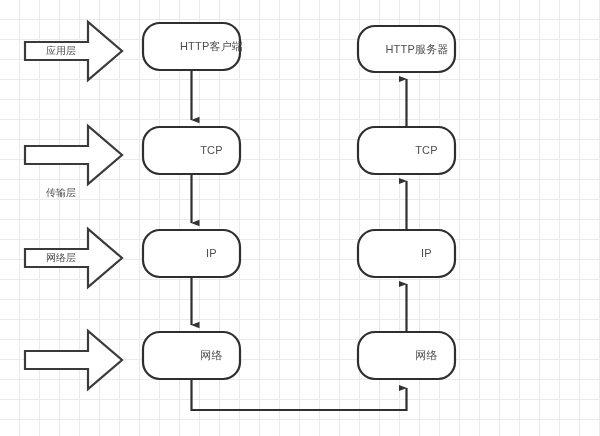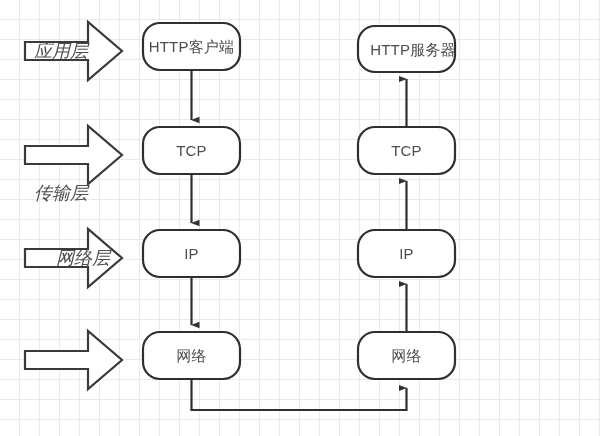--- a/index.html
+++ b/index.html
@@ -26,37 +26,37 @@
     top: 0;
     width: 600px;
     height: 436px;
   }
   .node-label {
     position: absolute;
     display: flex;
     align-items: center;
     justify-content: center;
     color: #4d4d4d;
-    font-size: 15px;
+    font-size: 11px;
     line-height: 1;
     letter-spacing: 0.2px;
     white-space: nowrap;
     pointer-events: none;
+    padding-left: 20px;
   }
   .layer-label {
     position: absolute;
     display: flex;
     align-items: center;
     justify-content: center;
     color: #4d4d4d;
-    font-size: 18px;
+    font-size: 10px;
     line-height: 1;
     white-space: nowrap;
     pointer-events: none;
-    font-style: italic;
   }
 </style>
 </head>
 <body>
 
 <div id="canvas">
 
   <svg id="svg-layer" viewBox="0 0 600 436" xmlns="http://www.w3.org/2000/svg">
     <defs>
       <marker id="arrowhead-down" markerWidth="9" markerHeight="9" refX="4.5" refY="8" orient="auto" markerUnits="userSpaceOnUse">
@@ -96,25 +96,25 @@
 
     <path d="M 191.5 379 L 191.5 410 L 406.5 410 L 406.5 388" fill="none" stroke="#2f2f2f" stroke-width="2.2" stroke-linejoin="miter" marker-end="url(#arrowhead-up)"></path>
 
     <line x1="406.5" y1="332" x2="406.5" y2="284" stroke="#2f2f2f" stroke-width="2.2" marker-end="url(#arrowhead-up)"></line>
     <line x1="406.5" y1="230" x2="406.5" y2="181" stroke="#2f2f2f" stroke-width="2.2" marker-end="url(#arrowhead-up)"></line>
     <line x1="406.5" y1="127" x2="406.5" y2="79" stroke="#2f2f2f" stroke-width="2.2" marker-end="url(#arrowhead-up)"></line>
   </svg>
 
   <div class="layer-label" style="left:25px; top:42px; width:72px; height:18px;">应用层</div>
   <div class="layer-label" style="left:25px; top:146px; width:72px; height:18px;margin-top:38px;">传输层</div>
-  <div class="layer-label" style="left:25px; top:249px; width:72px; height:18px;padding-left:22px;">网络层</div>
+  <div class="layer-label" style="left:25px; top:249px; width:72px; height:18px;">网络层</div>
 
   <div class="node-label" style="left:143px; top:23px; width:97px; height:47px;">HTTP客户端</div>
   <div class="node-label" style="left:143px; top:127px; width:97px; height:47px;">TCP</div>
   <div class="node-label" style="left:143px; top:230px; width:97px; height:47px;">IP</div>
   <div class="node-label" style="left:143px; top:332px; width:97px; height:47px;">网络</div>
 
-  <div class="node-label" style="left:374px; top:26px; width:78px; height:46px;">HTTP服务器</div>
+  <div class="node-label" style="left:358px; top:26px; width:78px; height:46px;">HTTP服务器</div>
   <div class="node-label" style="left:358px; top:127px; width:97px; height:47px;">TCP</div>
   <div class="node-label" style="left:358px; top:230px; width:97px; height:47px;">IP</div>
   <div class="node-label" style="left:358px; top:332px; width:97px; height:47px;">网络</div>
 
 </div>
 
 </body></html>

